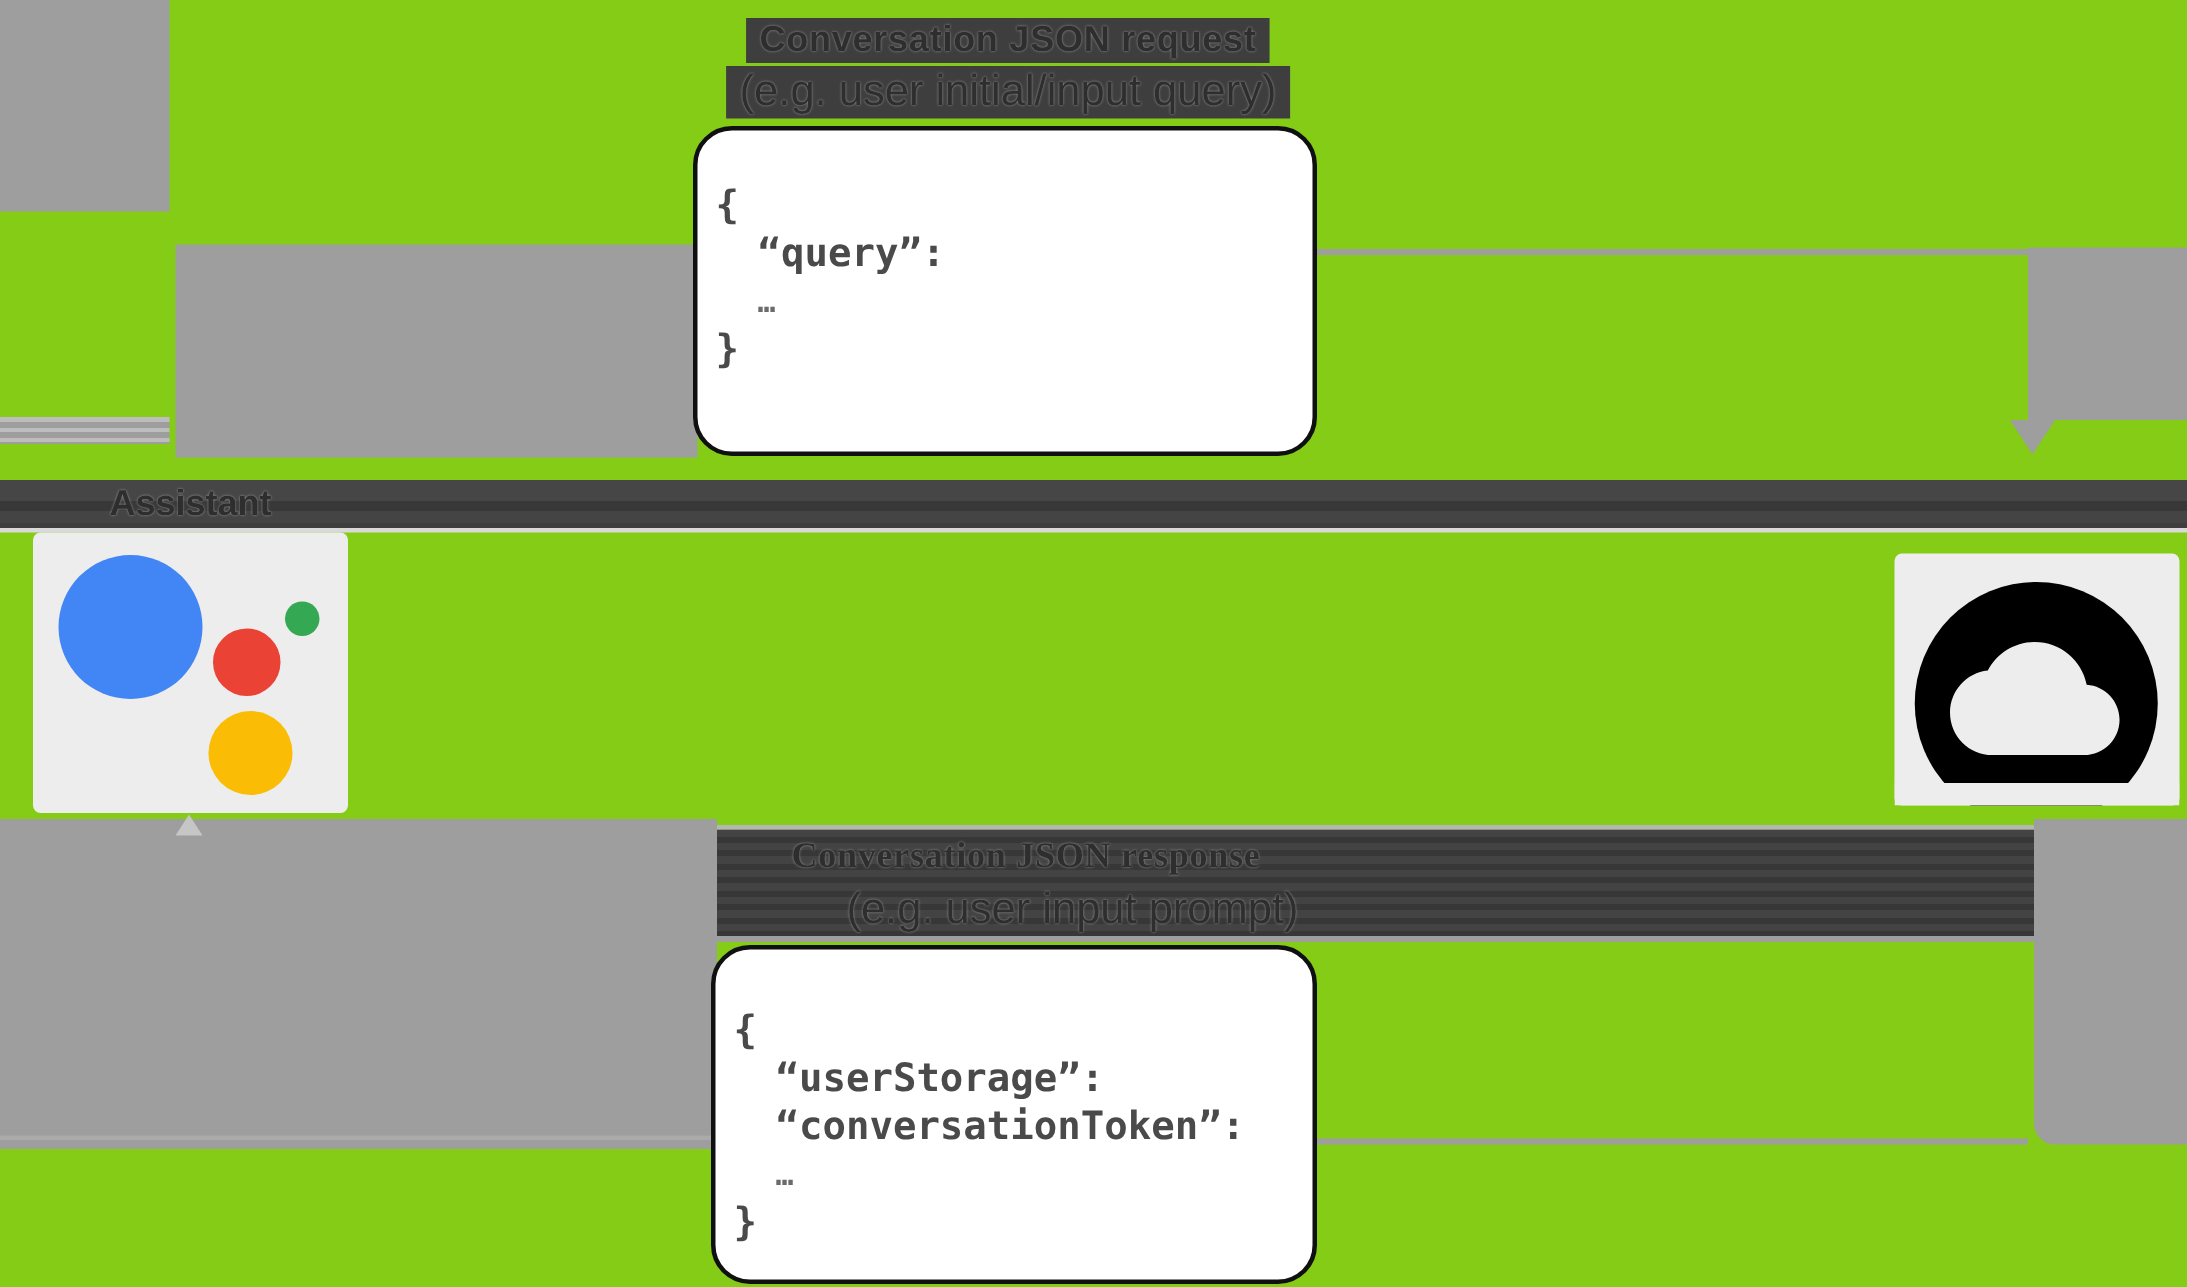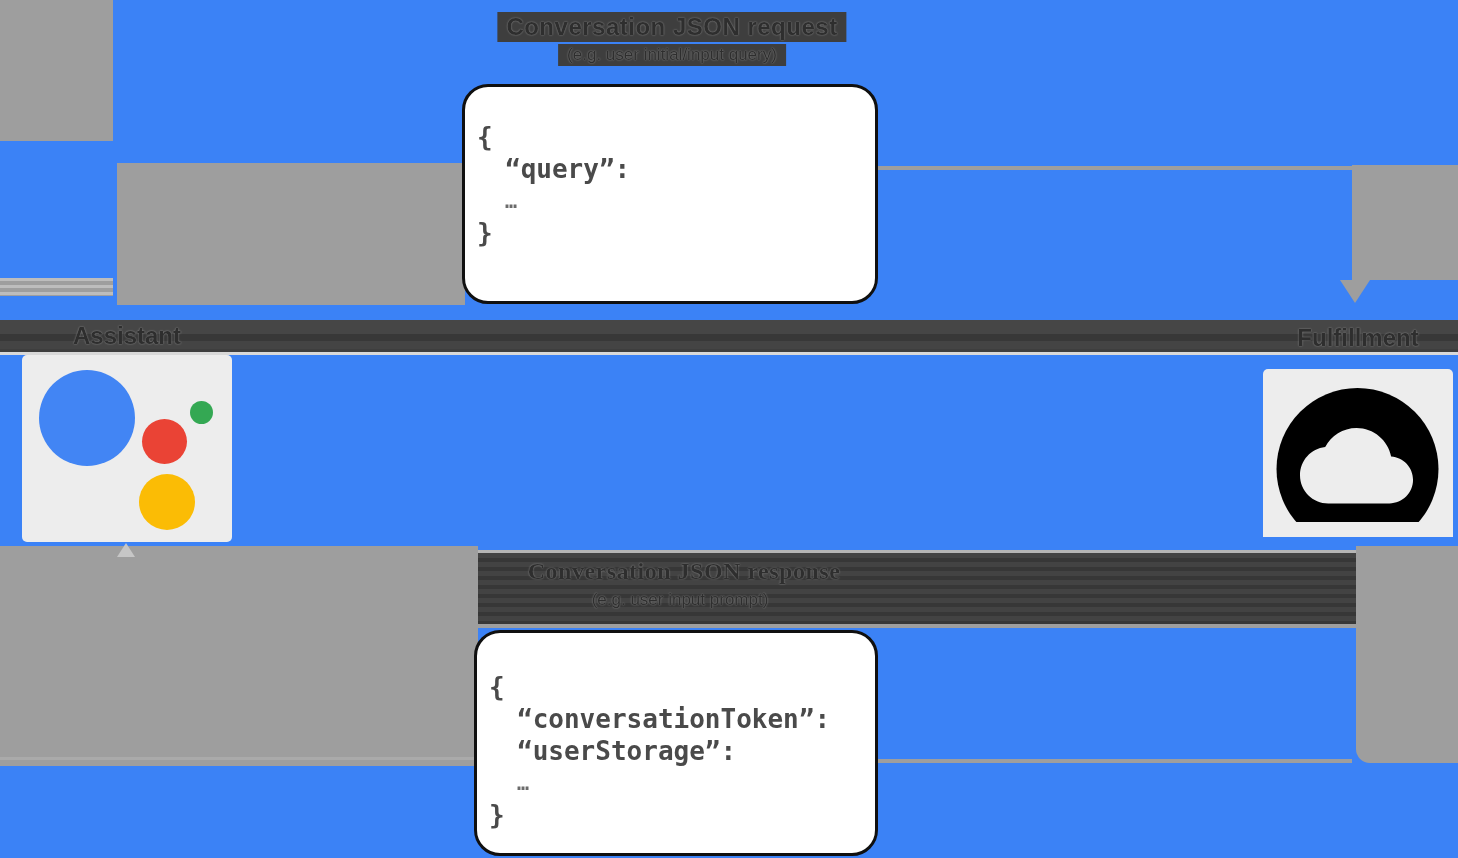--- a/index.html
+++ b/index.html
@@ -1,17 +1,17 @@
 <!DOCTYPE html>
 <html><head>
 <meta charset="utf-8">
 <style>
   html,body{margin:0;padding:0;background:#000;}
   #canvas{
-    position:relative;width:1458px;height:858px;background:#3b82f6;overflow:hidden;
+    position:relative;width:1458px;height:858px;background:#84cc16;overflow:hidden;
     font-family:"Liberation Sans",sans-serif;
   }
   .abs{position:absolute;}
   
   .patch{position:absolute;background:#9e9e9e;z-index:1;}
   .patch-a{left:0;top:156;width:113px;height:141px;}
   .patch-b{left:117px;top:163px;width:348px;height:142px;}
   .patch-c{left:1352px;top:165px;width:106px;height:115px;}
   .patch-d{left:0;top:546px;width:478px;height:220px;}
   .patch-e{left:1356px;top:546px;width:102px;height:217px;border-bottom-left-radius:14px;}
@@ -30,21 +30,21 @@
     background:linear-gradient(180deg,#464646 0 14px,#383838 14px 21px,#444444 21px 29px,#3e3e3e 29px 32px);}
   .white-line{position:absolute;left:0;top:352px;width:1458px;height:3px;background:#d9d9d9;z-index:2;}
   .band-bottom{position:absolute;left:478px;top:553px;width:878px;height:75px;z-index:2;
     background:repeating-linear-gradient(180deg,#434343 0 5px,#373737 5px 9px);}
   .band-bottom-topline{position:absolute;left:478px;top:550px;width:878px;height:3px;background:#b5b5b5;z-index:2;}
   .band-bottom-grayline{position:absolute;left:478px;top:624px;width:878px;height:4px;background:#9e9e9e;z-index:2;}
   
   .dark-text{color:#2e2e2e;white-space:nowrap;z-index:4;
     text-shadow:0 0 2px rgba(255,255,255,.34),0 0 1px rgba(255,255,255,.22);}
   .flow-line1{font-size:24px;font-weight:bold;letter-spacing:.5px;}
-  .flow-line2{font-size:17px;}
+  .flow-line2{font-size:29px;}
   .barred{background:#3e3e3e;padding:1px 9px;}
   .centered{transform:translateX(-50%);}
   .actor-label{font-size:24px;font-weight:bold;text-align:center;z-index:4;}
   
   .code-box{position:absolute;background:#fff;border:3px solid #101010;border-radius:26px;
     box-sizing:border-box;z-index:5;color:#4a4a4a;
     font-family:"DejaVu Sans Mono","Liberation Mono",monospace;font-weight:bold;font-size:26px;}
   .code-box .cl{line-height:32px;white-space:pre;}
   .code-box .indent{padding-left:28px;}
   .code-box .ellipsis{font-size:20px;color:#6b6b6b;}
@@ -83,21 +83,20 @@
   <div class="white-line"></div>
 
   <div class="code-box box-request">
     <div class="cl">{</div>
     <div class="cl indent">“query”:</div>
     <div class="cl indent ellipsis">…</div>
     <div class="cl">}</div>
   </div>
 
   <div class="abs dark-text actor-label" style="left:22px;top:322px;width:210px;text-align:center;">Assistant</div>
-  <div class="abs dark-text actor-label" style="left:1263px;top:324px;width:190px;">Fulfillment</div>
 
   <div class="tile tile-assistant">
     <div class="abs" style="left:0;top:0;width:210px;height:187px;">
       <div class="circle c-blue"></div>
       <div class="circle c-red"></div>
       <div class="circle c-green"></div>
       <div class="circle c-yellow"></div>
     </div>
   </div>
 
@@ -109,23 +108,23 @@
     </svg>
   </div>
 
   <div class="h-line-bottom"></div>
   <div class="arrowhead-up"></div>
 
   <div class="band-bottom"></div>
   <div class="band-bottom-topline"></div>
   <div class="band-bottom-grayline"></div>
   <div class="abs dark-text flow-line1 centered" style="left:684px;top:558px;font-family:Liberation Serif, serif;">Conversation JSON response</div>
-  <div class="abs dark-text flow-line2 centered" style="left:680px;top:590px;">(e.g. user input prompt)</div>
+  <div class="abs dark-text flow-line2 centered" style="left:715px;top:590px;">(e.g. user input prompt)</div>
 
   <div class="code-box box-response">
     <div class="cl">{</div>
+    <div class="cl indent">“userStorage”:</div>
     <div class="cl indent">“conversationToken”:</div>
-    <div class="cl indent">“userStorage”:</div>
     <div class="cl indent ellipsis">…</div>
     <div class="cl">}</div>
   </div>
 
 </div>
 
 </body></html>

